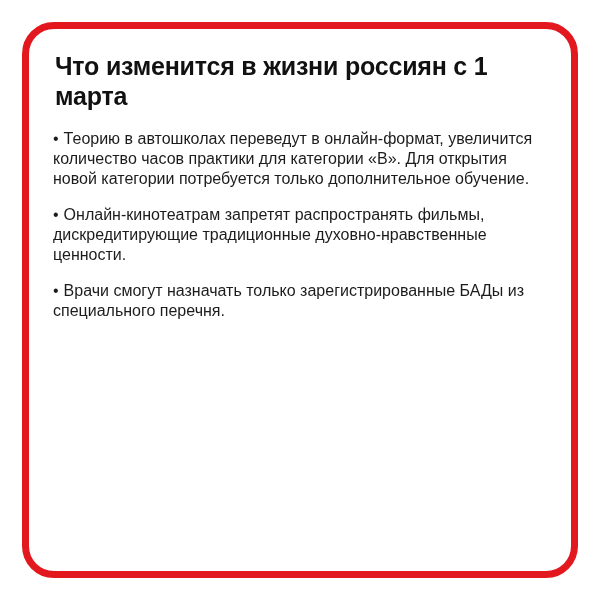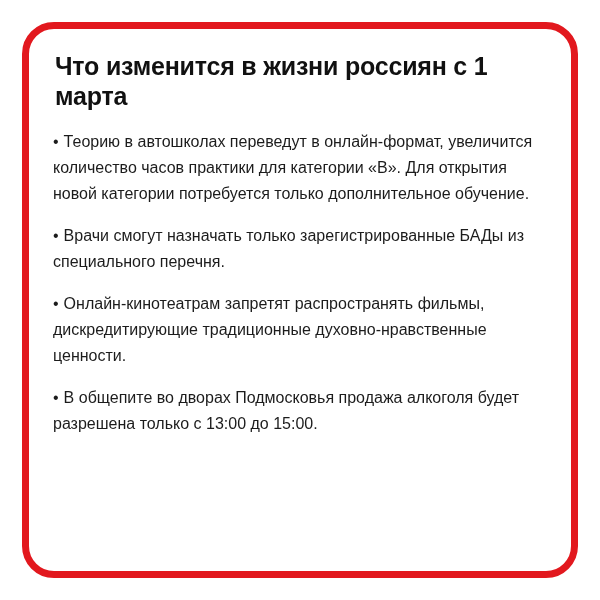--- a/index.html
+++ b/index.html
@@ -42,37 +42,36 @@
     color: #111111;
     letter-spacing: -0.2px;
   }
   .bullet-list {
     margin: 0;
     padding: 0;
   }
   .bullet-item {
     margin: 0 0 16px 0;
     font-size: 16px;
-    line-height: 26px;
+    line-height: 20px;
     color: var(--text-color);
   }
   .bullet-item:last-child { margin-bottom: 0; }
   .bullet-marker {
     display: inline;
     margin-right: 5px;
     color: var(--text-color);
   }
 </style>
 </head>
 <body>
 
 <div class="stage">
   <div class="card">
     <h1 class="card-title">Что изменится в жизни россиян с 1 марта</h1>
     <div class="bullet-list">
       <p class="bullet-item"><span class="bullet-marker">•</span><span>Теорию в автошколах переведут в онлайн-формат, увеличится количество часов практики для категории «В». Для открытия новой категории потребуется только дополнительное обучение.</span></p>
+      <p class="bullet-item"><span class="bullet-marker">•</span><span>Онлайн-кинотеатрам запретят распространять фильмы, дискредитирующие традиционные духовно-нравственные ценности.</span></p>
       <p class="bullet-item"><span class="bullet-marker">•</span><span>Врачи смогут назначать только зарегистрированные БАДы из специального перечня.</span></p>
-      <p class="bullet-item"><span class="bullet-marker">•</span><span>Онлайн-кинотеатрам запретят распространять фильмы, дискредитирующие традиционные духовно-нравственные ценности.</span></p>
-      <p class="bullet-item"><span class="bullet-marker">•</span><span>В общепите во дворах Подмосковья продажа алкоголя будет разрешена только с 13:00 до 15:00.</span></p>
       <p class="bullet-item"></p>
     </div>
   </div>
 </div>
 
 </body></html>

